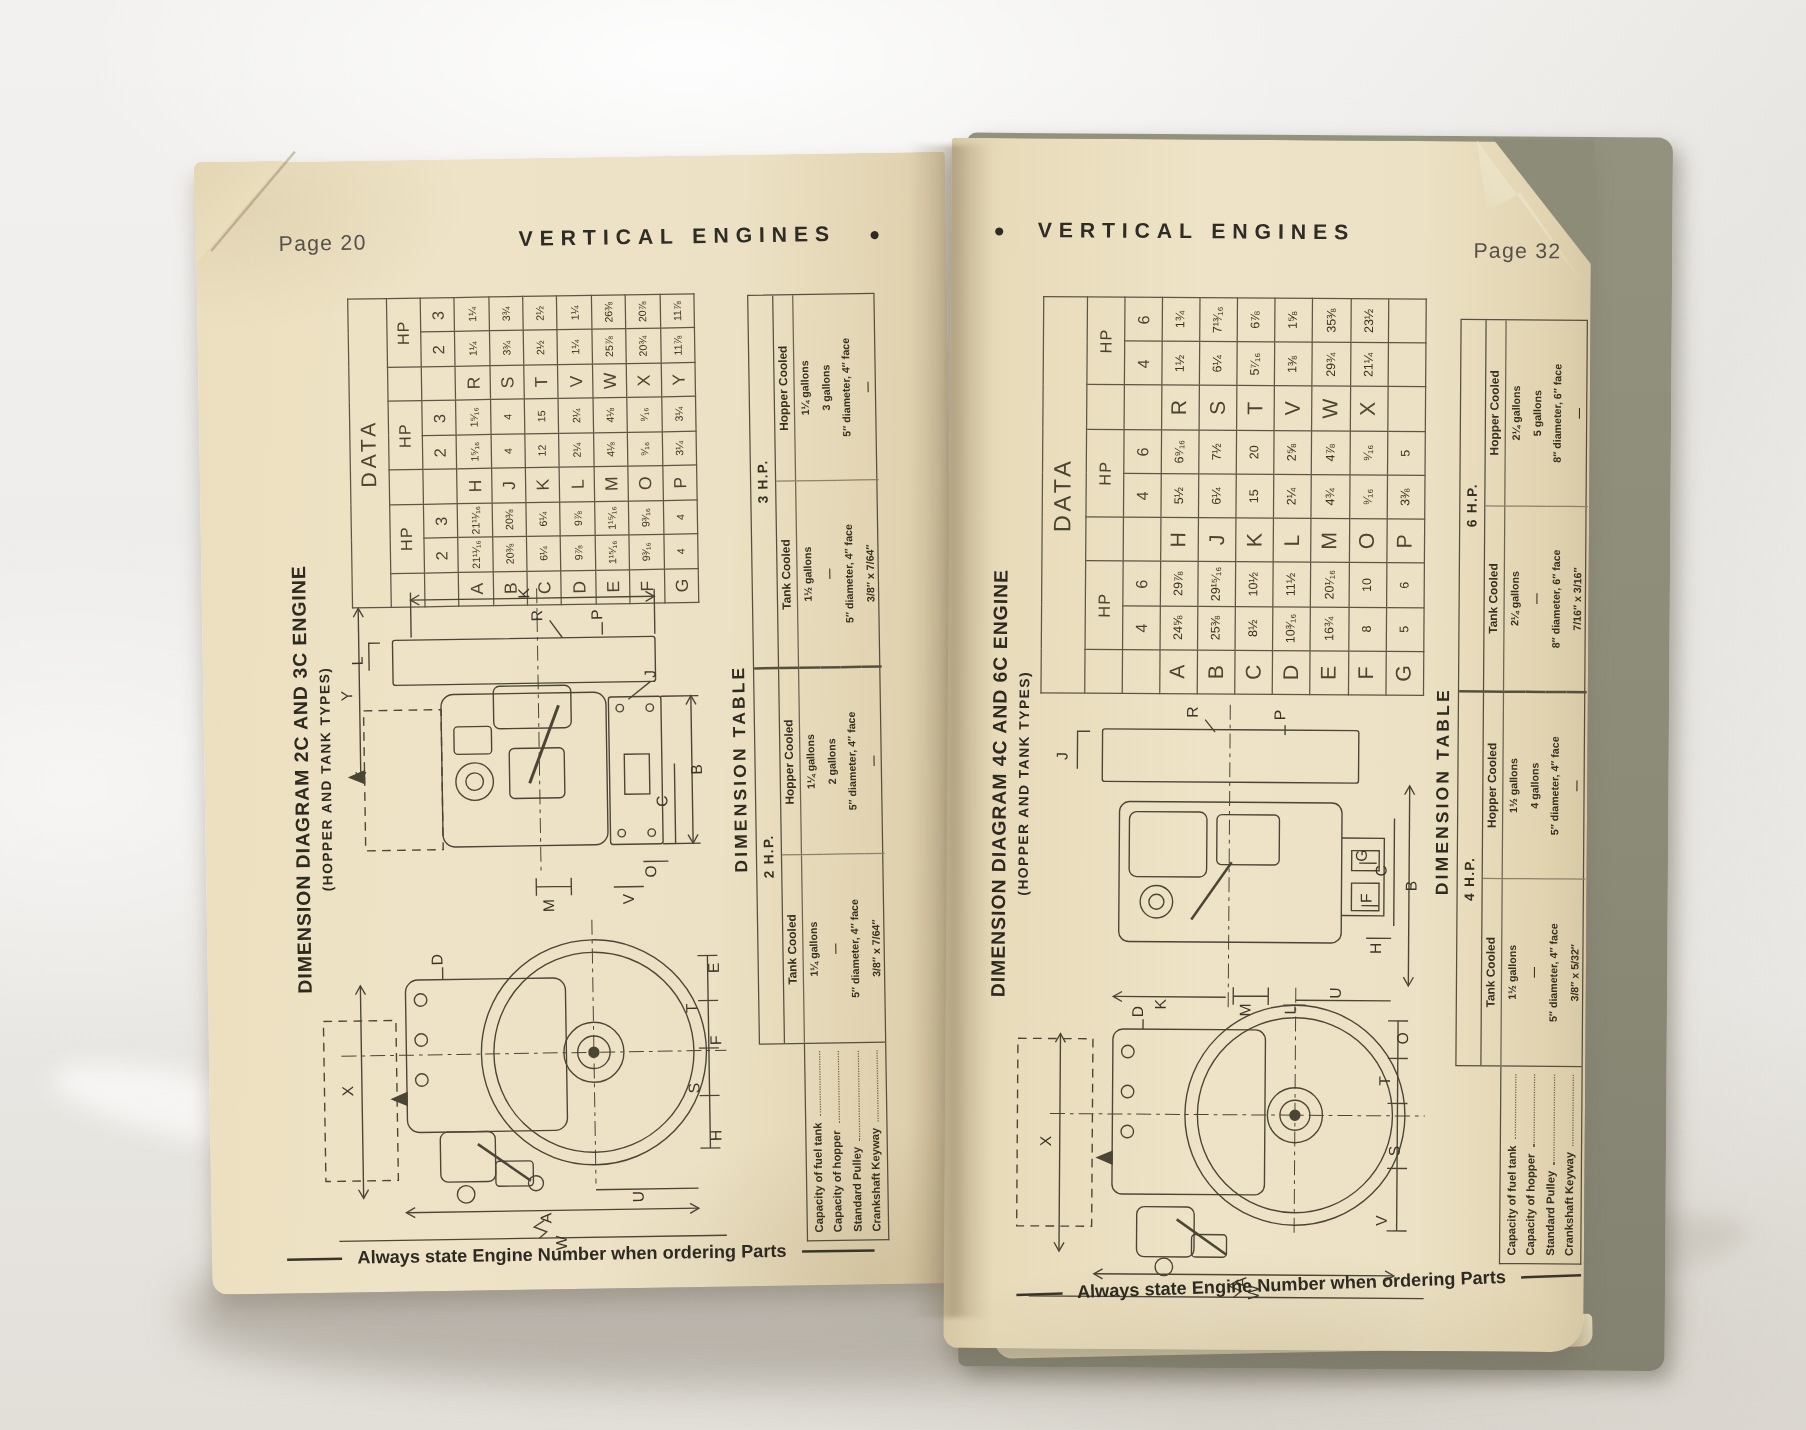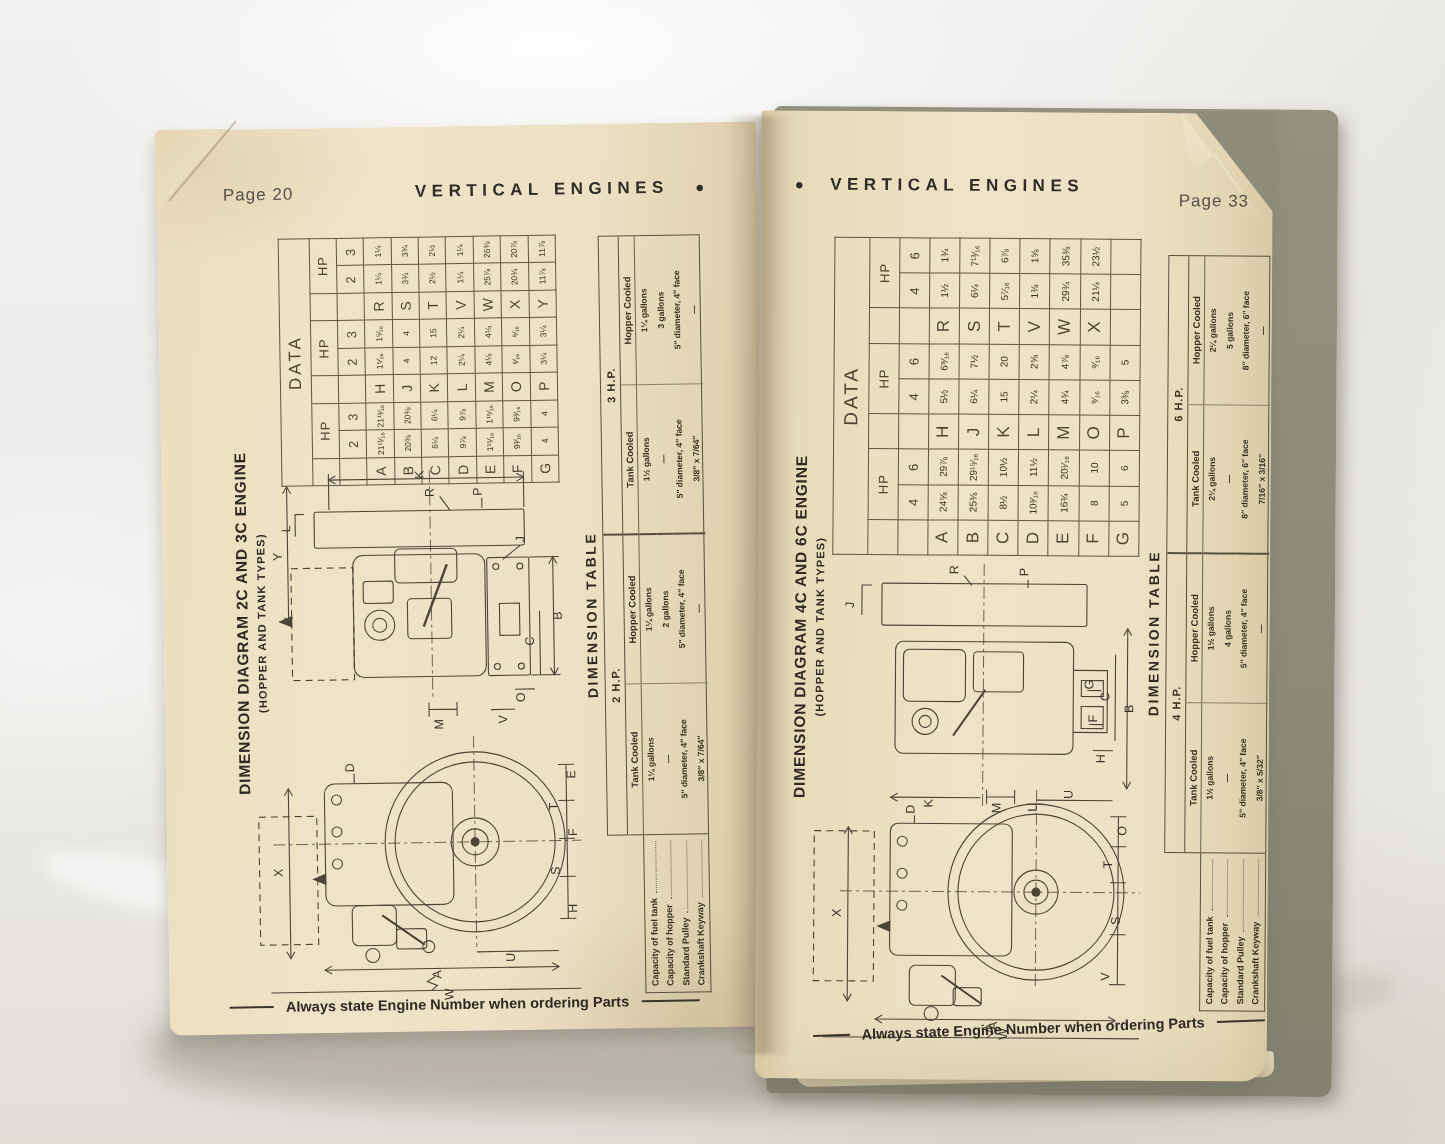--- a/index.html
+++ b/index.html
@@ -381,21 +381,21 @@
   </div>
 
   <div class="page page-right">
     <div class="corner-cover-r"></div>
     <div class="corner-flap-r"></div>
 
     <div class="hdr-title" style="left:34px;top:64px;">
       <span class="bullet" style="margin-right:16px;">●</span>
       <span>VERTICAL ENGINES</span>
     </div>
-    <div class="hdr-pageno" style="left:418px;top:78px;">Page 33</div>
+    <div class="hdr-pageno" style="left:418px;top:78px;">Page 32</div>
 
     <div class="rotwrap" style="left:74px;top:126px;width:307px;height:318px;">
       <div class="r90 dt-r" style="width:318px;height:307px;transform:translateY(318px) rotate(-90deg);">
           <table class="data-tbl dt-r" style="width: 100%; height: 100%;">
             <tbody>
               <tr>
                 <td class="t-title" colspan="9">DATA</td>
               </tr>
               <tr>
                 <td class="t-blank"></td>

